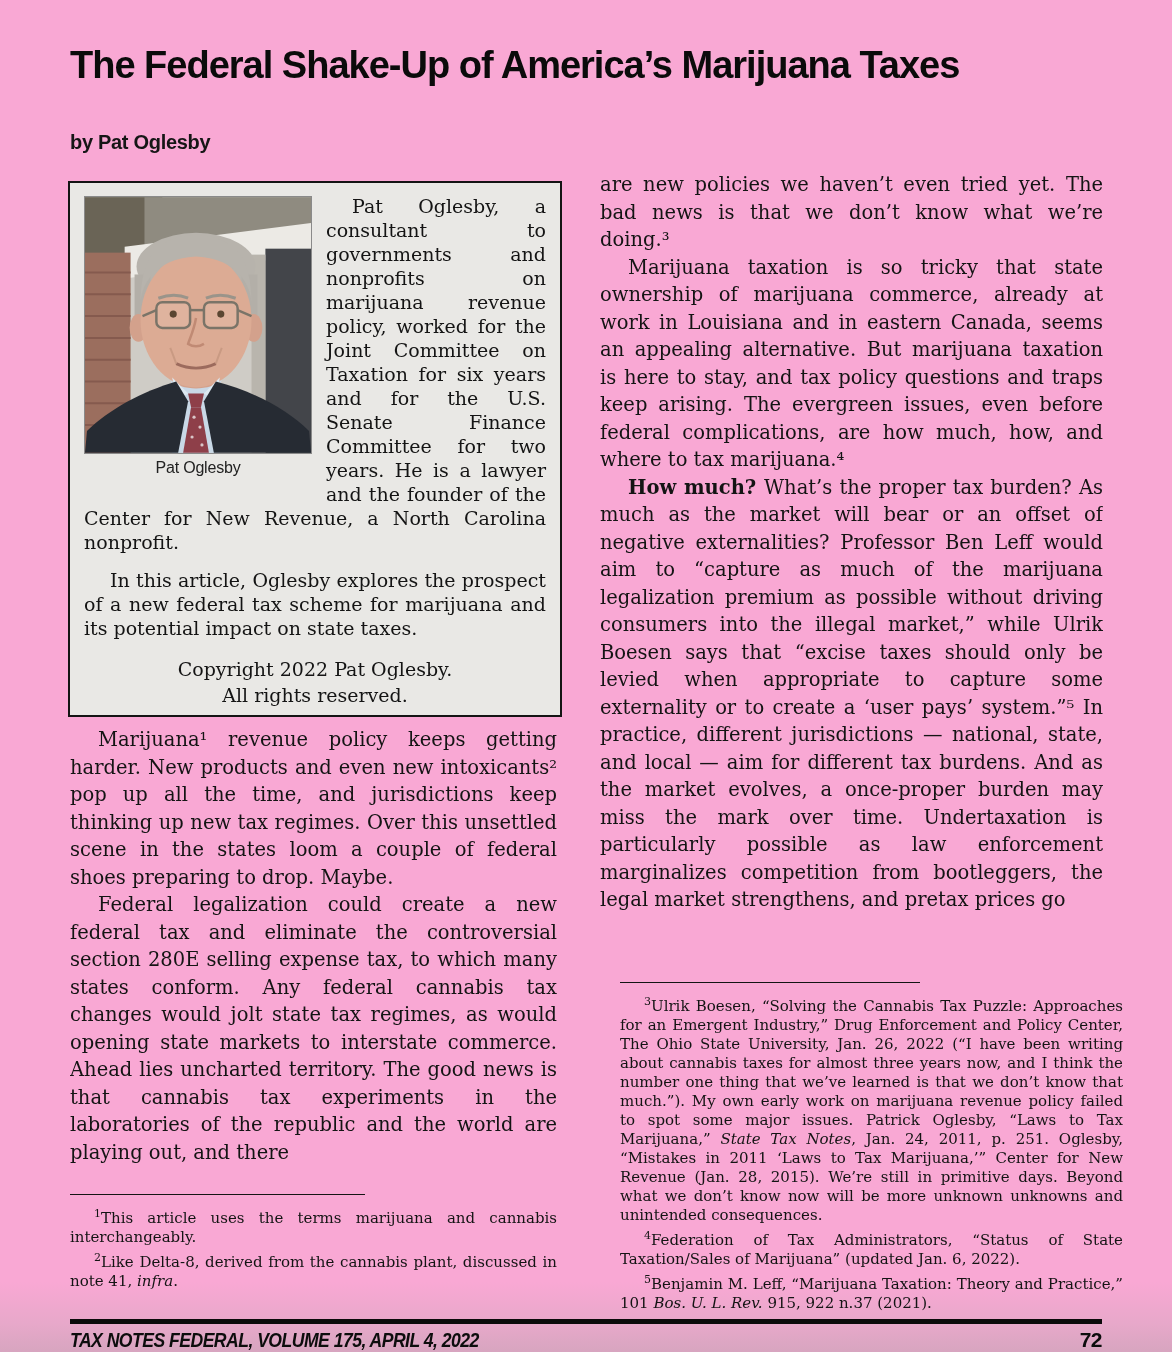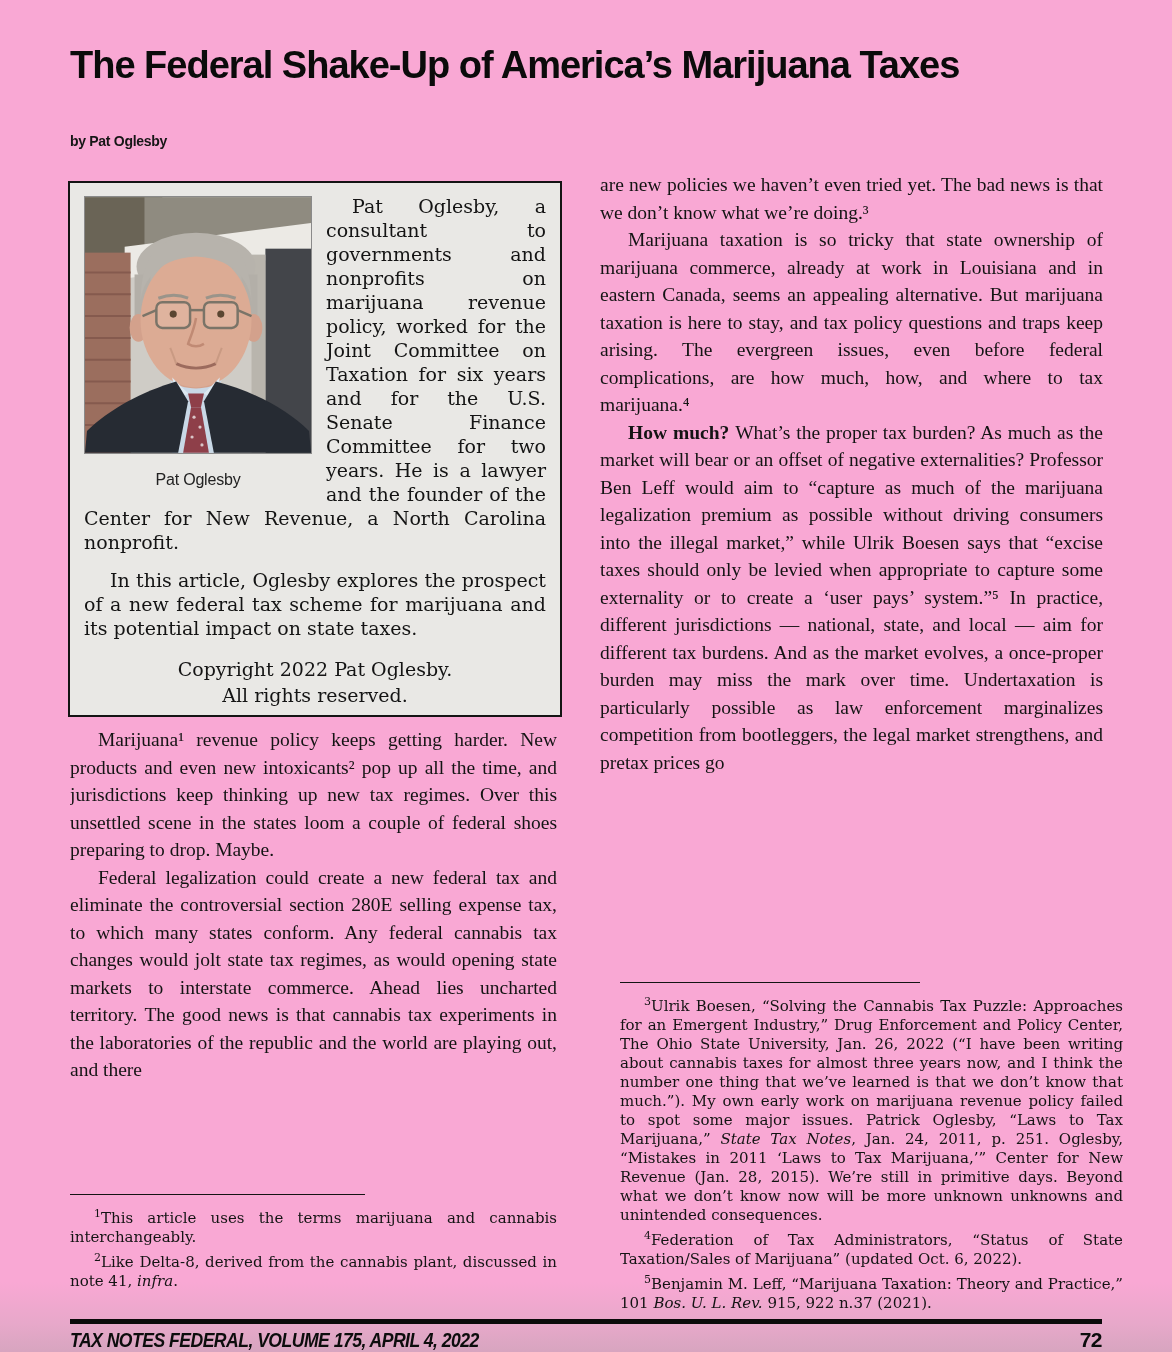--- a/index.html
+++ b/index.html
@@ -14,46 +14,46 @@
   .abs{position:absolute;}
   
   .title{
     font-family:"Liberation Sans", sans-serif;
     font-weight:700;font-size:38px;color:#0b0b0b;
     letter-spacing:-1px;white-space:nowrap;
     transform:scaleX(0.92);transform-origin:0 50%;
   }
   .byline{
     font-family:"Liberation Sans", sans-serif;
-    font-weight:700;font-size:14px;color:#161616;
+    font-weight:700;font-size:20px;color:#161616;
     letter-spacing:-0.3px;
     transform:scaleX(0.95);transform-origin:0 50%;
   }
   
   .bio-box{
     left:68px;top:181px;width:494px;height:536px;
     background:#e9e8e5;border:2px solid #141414;
     box-sizing:border-box;padding:11px 14px;
     font-size:19px;line-height:24px;text-align:justify;
   }
   .photo-float{
     float:left;width:228px;margin:2px 14px 10px 0;
     text-align:center;
   }
   .photo-frame{display:block;width:228px;height:258px;border:1px solid #8a8a8a;box-sizing:border-box;background:#cfccc6;}
   .photo-caption{
     font-family:"Liberation Sans", sans-serif;
-    font-size:16px;color:#222;margin-top:14px;letter-spacing:-0.2px;text-align:center;
+    font-size:16px;color:#222;margin-top:2px;letter-spacing:-0.2px;text-align:center;
   }
   .bio-p{margin:0;text-indent:26px;}
   .abstract-p{margin:14px 0 14px;text-indent:26px;}
   .copyright{margin:16px 0 0;text-align:center;text-indent:0;line-height:26px;}
   
   .bodycol{font-size:19.5px;line-height:27.5px;text-align:justify;}
-  .body-p{margin:0;font-family:Liberation Serif, serif;}
+  .body-p{margin:0;}
   .indent{text-indent:28px;}
   .section-heading{
     font-family:"Liberation Sans", sans-serif;
     font-weight:700;font-size:22px;color:#0d0d0d;
     text-align:center;letter-spacing:-0.4px;
     margin:17px 0 14px;text-indent:0;
   }
   
   .fnblock{font-size:15px;line-height:19px;text-align:justify;}
   .fnrule{border:0;border-top:1.5px solid #141414;margin:0 0 14px;width:295px;}
@@ -173,21 +173,21 @@
 
   <div class="abs bodycol" style="left:600px;top:171px;width:503px;height:800px;overflow:hidden;">
     <p class="body-p">are new policies we haven’t even tried yet. The bad news is that we don’t know what we’re doing.³</p>
     <p class="body-p indent">Marijuana taxation is so tricky that state ownership of marijuana commerce, already at work in Louisiana and in eastern Canada, seems an appealing alternative. But marijuana taxation is here to stay, and tax policy questions and traps keep arising. The evergreen issues, even before federal complications, are how much, how, and where to tax marijuana.⁴</p>
     <p class="body-p indent"><span style="font-weight: bold;">How much? </span><span>What’s the proper tax burden? As much as the market will bear or an offset of negative externalities? Professor Ben Leff would aim to “capture as much of the marijuana legalization premium as possible without driving consumers into the illegal market,” while Ulrik Boesen says that “excise taxes should only be levied when appropriate to capture some externality or to create a ‘user pays’ system.”⁵ In practice, different jurisdictions — national, state, and local — aim for different tax burdens. And as the market evolves, a once-proper burden may miss the mark over time. Undertaxation is particularly possible as law enforcement marginalizes competition from bootleggers, the legal market strengthens, and pretax prices go</span></p>
   </div>
 
   <div class="abs fnblock" style="left:620px;top:982px;width:503px;">
     <hr class="fnrule" style="width:300px;">
     <p class="footnote"><sup>3</sup><span><span>Ulrik Boesen, “Solving the Cannabis Tax Puzzle: Approaches for an Emergent Industry,” Drug Enforcement and Policy Center, The Ohio State University, Jan. 26, 2022 (“I have been writing about cannabis taxes for almost three years now, and I think the number one thing that we’ve learned is that we don’t know that much.”). My own early work on marijuana revenue policy failed to spot some major issues. Patrick Oglesby, “Laws to Tax Marijuana,” </span><span style="font-style: italic;">State Tax Notes</span><span>, Jan. 24, 2011, p. 251. Oglesby, “Mistakes in 2011 ‘Laws to Tax Marijuana,’” Center for New Revenue (Jan. 28, 2015). We’re still in primitive days. Beyond what we don’t know now will be more unknown unknowns and unintended consequences.</span></span></p>
-    <p class="footnote"><sup>4</sup><span><span>Federation of Tax Administrators, “Status of State Taxation/Sales of Marijuana” (updated Oct. 6, 2022).</span></span></p>
+    <p class="footnote"><sup>4</sup><span><span>Federation of Tax Administrators, “Status of State Taxation/Sales of Marijuana” (updated Jan. 6, 2022).</span></span></p>
     <p class="footnote"><sup>5</sup><span><span>Benjamin M. Leff, “Marijuana Taxation: Theory and Practice,” 101 </span><span style="font-style: italic;">Bos. U. L. Rev.</span><span> 915, 922 n.37 (2021).</span></span></p>
   </div>
 
   <div class="abs footer-rule"></div>
   <div class="abs footer-row">
     <span class="footer-journal">TAX NOTES FEDERAL, VOLUME 175, APRIL 4, 2022</span>
     <span class="footer-page">72</span>
   </div>
 
 </div>

